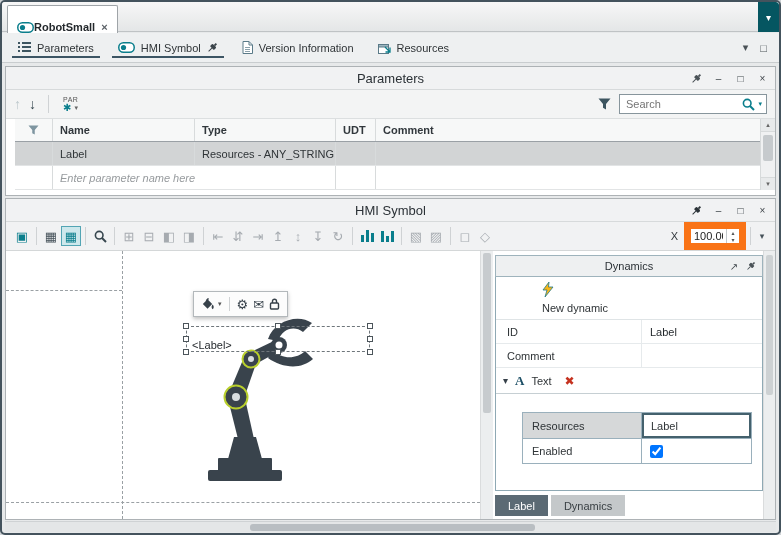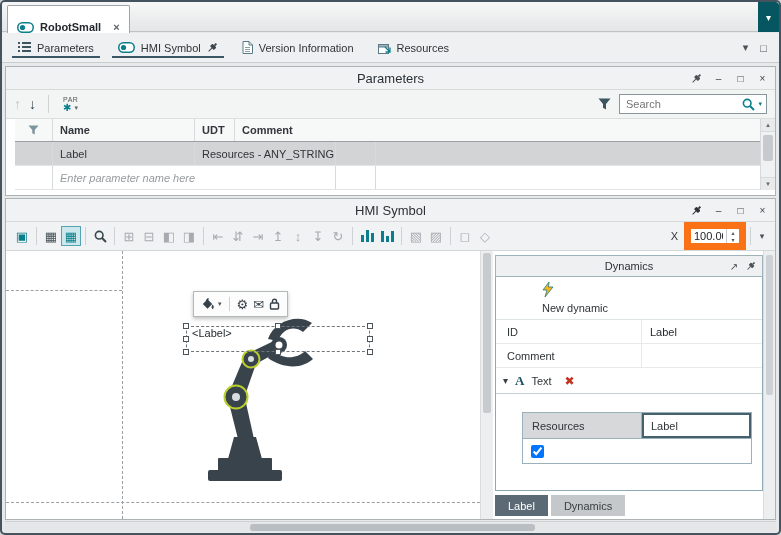--- a/index.html
+++ b/index.html
@@ -7,21 +7,21 @@
   .window{
     position:relative;width:781px;height:535px;margin:0 auto;
     background:#e7e9ea;border:2px solid #44535d;border-radius:5px;overflow:hidden;
     font-family:"Liberation Sans",sans-serif;font-size:11px;color:#2f3437;
   }
   
   .tabstrip{position:absolute;left:0;top:0;right:0;height:30px;
     background:linear-gradient(#f7f7f7,#e4e6e7);border-bottom:1px solid #bfc3c5;}
   .doc-tab{position:absolute;left:5px;top:3px;height:43px;background:#fff;
     border:1px solid #9fa4a8;border-bottom:none;border-radius:2px 2px 0 0;
-    display:flex;align-items:center;gap:6px;padding:0 9px;font-weight:bold;color:#23282c;}
+    display:flex;align-items:center;gap:0;padding:0 9px;font-weight:bold;color:#23282c;}
   .tab-close{color:#5a6066;font-size:11px;margin-left:6px;}
   .corner-btn{position:absolute;right:0;top:0;width:21px;height:30px;background:#055661;
     color:#fff;display:flex;align-items:center;justify-content:center;font-size:10px;
     border-radius:0 3px 0 0;}
   
   .editor-tabs{position:absolute;left:0;top:31px;right:0;height:30px;background:#eef0f1;
     border-bottom:1px solid #c9cdcf;display:flex;align-items:stretch;padding-left:4px;}
   .etab{display:flex;align-items:center;gap:6px;padding:0 12px;position:relative;color:#2f3437;}
   .etab.underl::after{content:"";position:absolute;left:6px;right:6px;bottom:4px;height:2px;background:#3c5564;}
   .etab-right{margin-left:auto;display:flex;align-items:center;gap:12px;padding-right:12px;color:#4a5257;}
@@ -87,21 +87,21 @@
   .canvas{position:absolute;left:0;top:0;width:474px;bottom:0;background:#fff;overflow:hidden;}
   .dash-v{position:absolute;left:116px;top:0;bottom:0;width:0;border-left:1px dashed #9aa0a4;}
   .dash-h-top{position:absolute;left:0;top:39px;width:116px;height:0;border-top:1px dashed #9aa0a4;}
   .dash-h-bot{position:absolute;left:0;top:251px;right:0;height:0;border-top:1px dashed #9aa0a4;}
   .float-tb{position:absolute;left:187px;top:40px;height:26px;background:#fcfcfc;
     border:1px solid #b3b8bb;box-shadow:0 2px 4px rgba(0,0,0,.25);
     display:flex;align-items:center;gap:5px;padding:0 7px;}
   .ftb-i{display:flex;align-items:center;justify-content:center;color:#37414a;font-size:13px;}
   .ftb-chev{font-size:7px;color:#555;margin-left:-2px;}
   .canvas-label{position:absolute;left:180px;top:75px;width:184px;height:26px;
-    border:1px dashed #6f767b;display:flex;align-items:flex-start;padding-left:5px;color:#1f2428;}
+    border:1px dashed #6f767b;display:flex;align-items:flex-end;padding-left:5px;color:#1f2428;}
   .hnd{position:absolute;width:6px;height:6px;background:#fff;border:1px solid #4c555b;}
   .c-vscroll{position:absolute;left:474px;top:0;width:13px;bottom:0;background:#eceeef;border-left:1px solid #dadcdd;}
   .c-vthumb{position:absolute;left:2px;right:2px;top:2px;height:160px;background:#c7cbce;border-radius:2px;}
   .p-vscroll{position:absolute;right:0;top:0;width:12px;bottom:0;background:#eceeef;border-left:1px solid #dadcdd;}
   .p-vthumb{position:absolute;left:2px;right:2px;top:4px;height:140px;background:#cdd1d3;border-radius:2px;}
   
   .dyn{position:absolute;left:489px;top:4px;width:268px;height:236px;}
   .dyn-head{height:22px;background:#eef0f1;border:1px solid #9eb3bc;display:flex;align-items:center;
     justify-content:center;position:relative;color:#2b3136;}
   .dyn-head .win-btns{gap:3px;}
@@ -247,20 +247,21 @@
     </div>
     <div class="p-grid">
       <div class="g-rows">
         <div class="g-row g-head">
           <div class="gc gc0">
             <svg width="11" height="10" viewBox="0 0 13 12">
                 <path d="M0.5,0.5 H12.5 L8,6 V11.5 L5,9.8 V6 Z" fill="#7e95a0"></path>
               </svg>
           </div>
           <div class="gc gc1">Name</div>
+          <div class="gc gc2">Type</div>
           <div class="gc gc3">UDT</div>
           <div class="gc gc4">Comment</div>
         </div>
         <div class="g-row row-sel">
           <div class="gc gc0"></div>
           <div class="gc gc1">Label</div>
           <div class="gc gc2">Resources - ANY_STRING</div>
           <div class="gc gc3"></div>
           <div class="gc gc4"></div>
         </div>
@@ -452,20 +453,21 @@
             <span class="del-x">✖</span>
           </div>
           <div class="prop-table">
             <div class="pt-row">
               <div class="pt-lab hdr">Resources</div>
               <div class="pt-val">
                 <div class="pt-val-sel">Label</div>
               </div>
             </div>
             <div class="pt-row">
+              <div class="pt-lab">Enabled</div>
               <div class="pt-val">
                 <input type="checkbox" checked="" style="">
               </div>
             </div>
           </div>
         </div>
       </div>
 
       <div class="bottom-tabs">
         <div class="btab act">Label</div>

